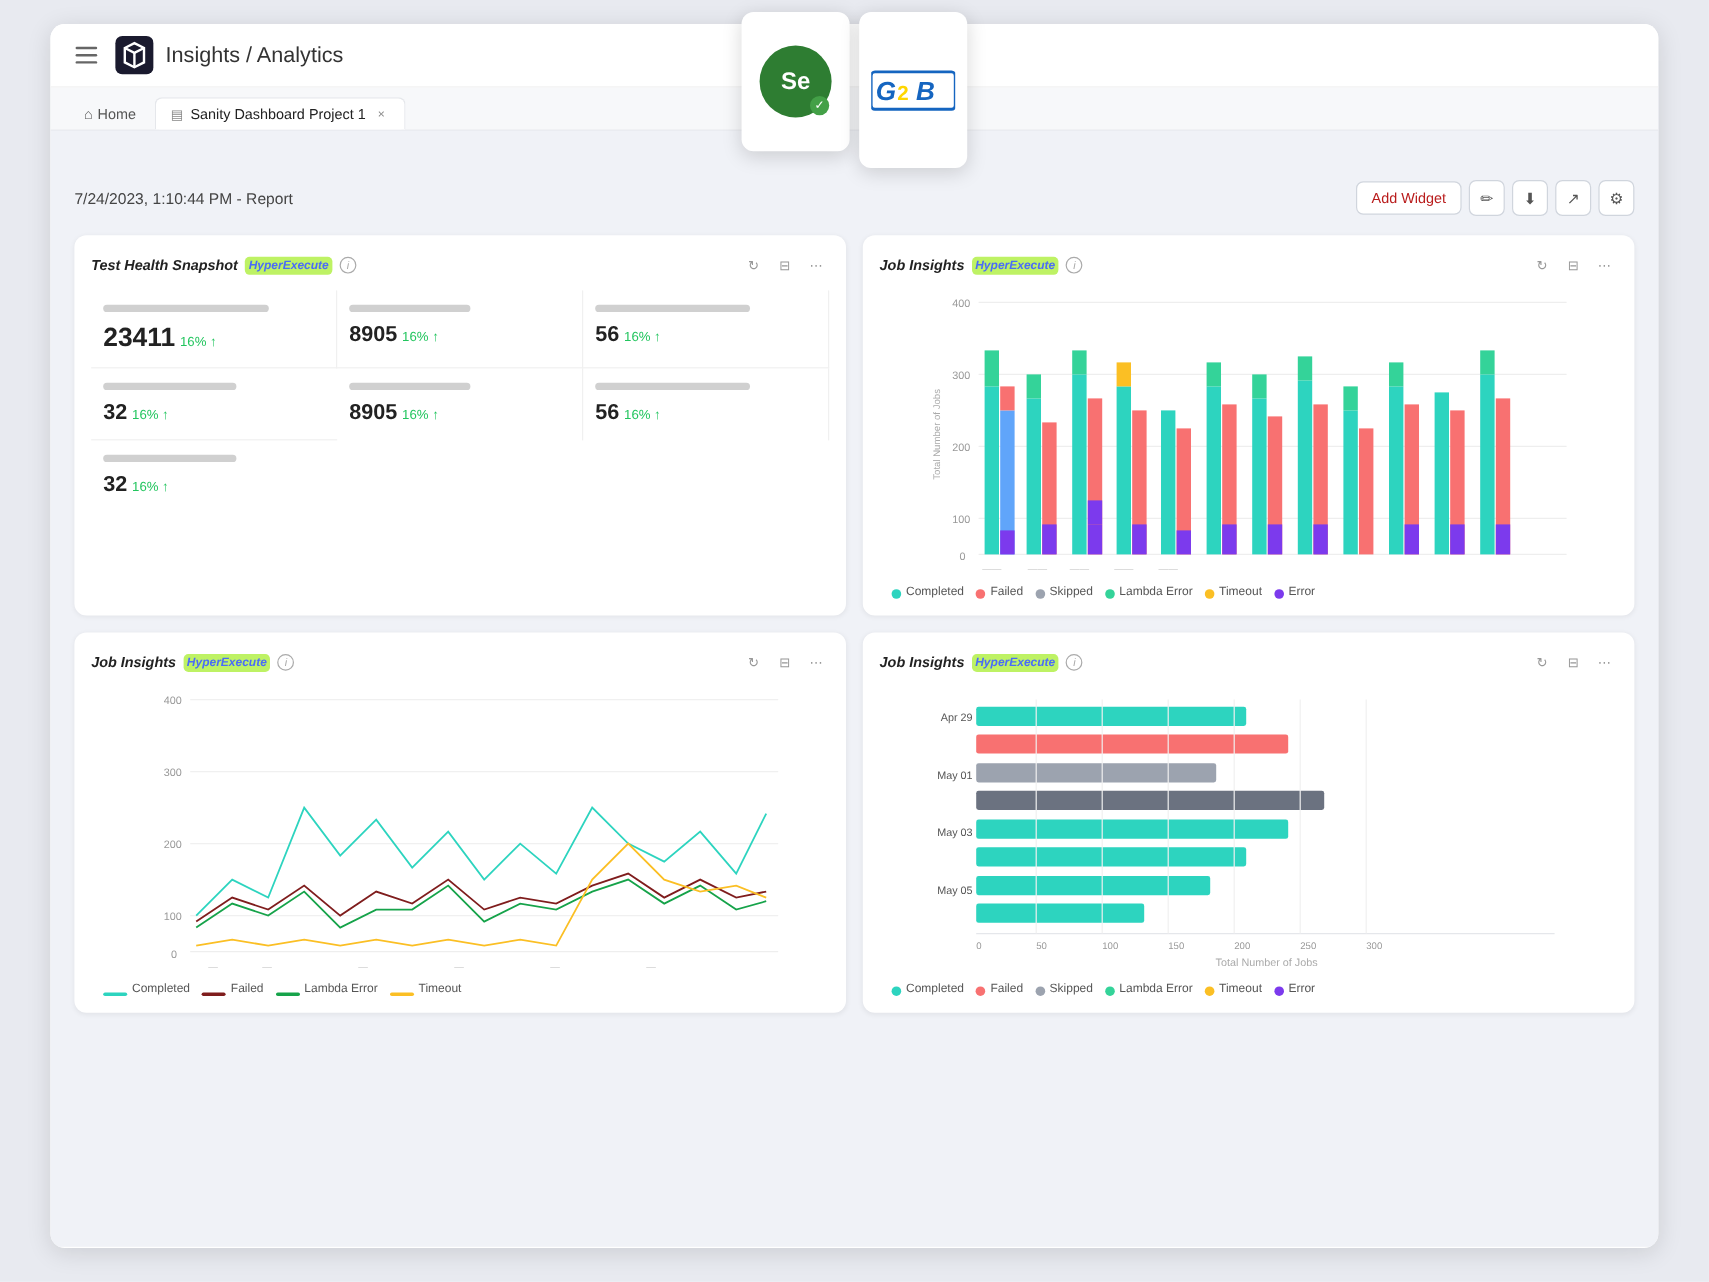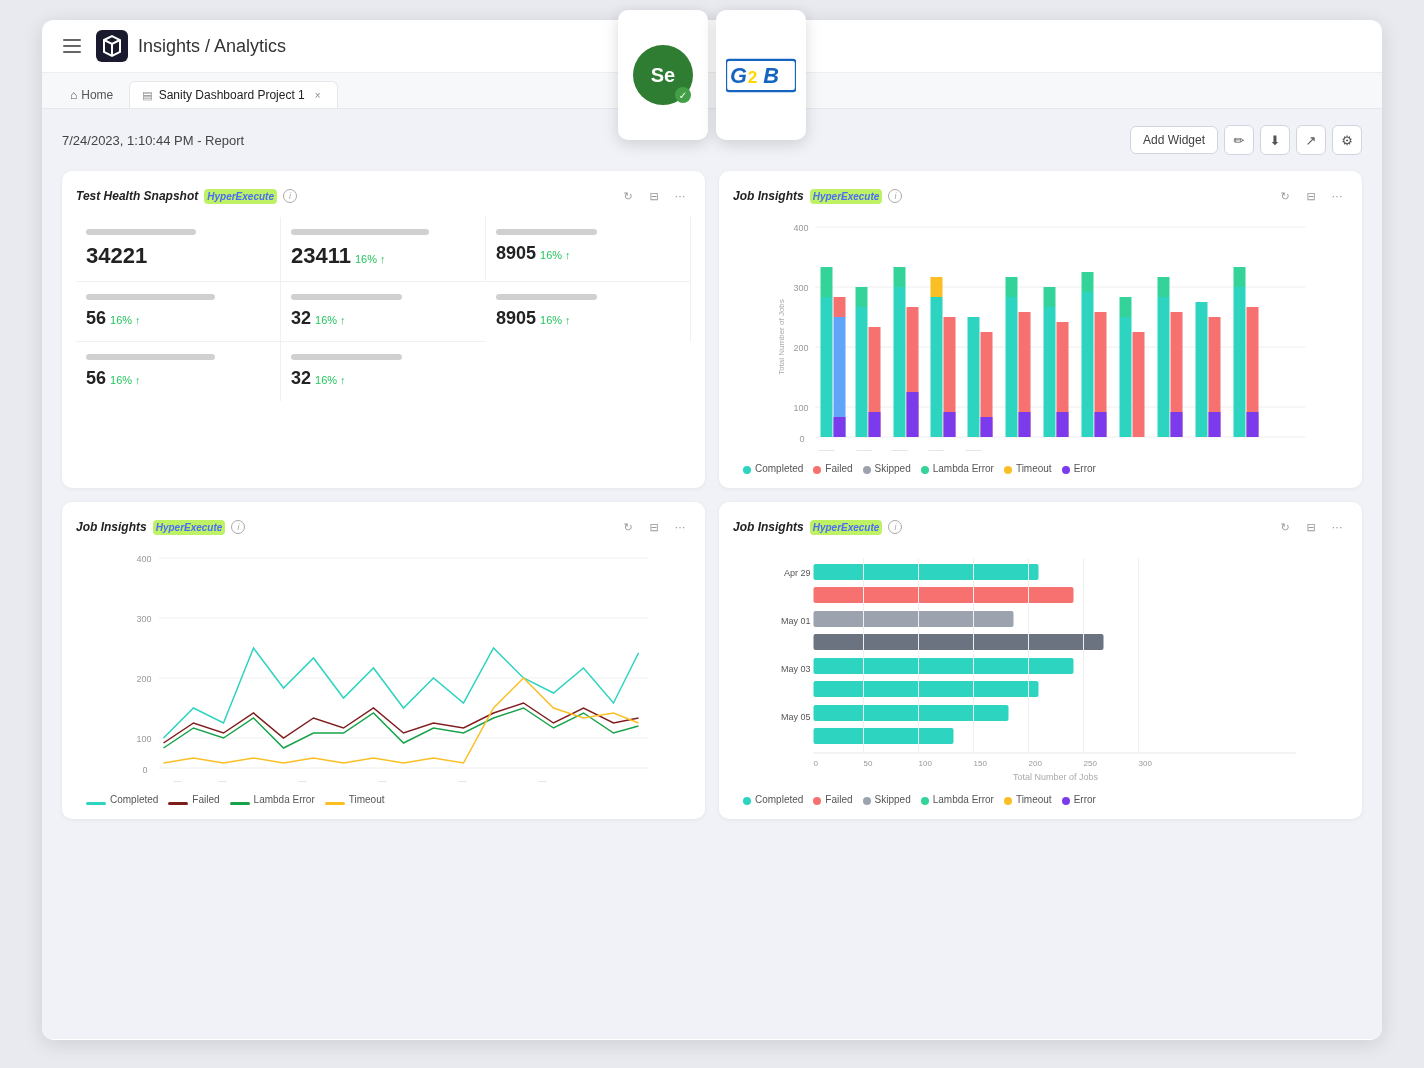--- a/index.html
+++ b/index.html
@@ -87,35 +87,36 @@
       background: #f0f2f7;
       min-height: calc(1020px - 90px);
     }
 
     
     .report-header {
       display: flex;
       align-items: center;
       justify-content: space-between;
       margin-bottom: 16px;
+      margin-top: 25px;
     }
     .report-title {
       font-size: 13px;
       color: #444;
     }
     .header-actions {
       display: flex; gap: 6px; align-items: center;
     }
     .btn-add-widget {
       background: #fff;
       border: 1px solid #d0d5dd;
       border-radius: 6px;
       padding: 6px 12px;
       font-size: 12px;
-      color: #404040;
+      color: #b91c1c;
       cursor: pointer;
       font-weight: 500;
     }
     .icon-btn {
       width: 30px; height: 30px;
       display: flex; align-items: center; justify-content: center;
       background: #fff;
       border: 1px solid #d0d5dd;
       border-radius: 6px;
       cursor: pointer;
@@ -313,26 +314,20 @@
           <div class="widget-actions">
             <div class="widget-action-btn">↻</div>
             <div class="widget-action-btn">⊟</div>
             <div class="widget-action-btn">⋯</div>
           </div>
         </div>
 
         <div class="stats-grid">
 
           <div class="stat-cell">
-            <div class="stat-label-bar" style="width:60%;background:#d0d0d0;"></div>
-            <div class="stat-value">
-              <span>34221</span>
-            </div>
-          </div>
-          <div class="stat-cell">
             <div class="stat-label-bar" style="width:75%;background:#d0d0d0;"></div>
             <div class="stat-value">
               <span>23411</span>
               <span class="stat-pct pct-up">16% ↑</span>
             </div>
           </div>
 
           <div class="stat-cell">
             <div class="stat-label-bar" style="width:55%;background:#d0d0d0;"></div>
             <div class="stat-value" style="font-size:18px;">
@@ -654,21 +649,21 @@
             <span>Error</span>
           </div>
         </div>
       </div>
 
     </div>
   </div>
 </div>
 
 <div style="position:fixed; top:10px; left:50%; transform:translateX(-50%); display:flex; gap:8px; z-index:100;">
-  <div style="width:90px; height:130px; background:#fff; border-radius:10px; box-shadow:0 4px 16px rgba(0,0,0,0.15); display:flex; align-items:center; justify-content:center;">
+  <div style="width:90px; height:116px; background:#fff; border-radius:10px; box-shadow:0 4px 16px rgba(0,0,0,0.15); display:flex; align-items:center; justify-content:center;">
     <div style="width:60px; height:60px; background:#2e7d32; border-radius:50%; display:flex; align-items:center; justify-content:center; position:relative;">
       <span style="color:#fff; font-size:20px; font-weight:700;">Se</span>
       <div style="position:absolute; bottom:2px; right:2px; width:16px; height:16px; background:#43a047; border-radius:50%; display:flex; align-items:center; justify-content:center;">
         <span style="color:#fff; font-size:10px;">✓</span>
       </div>
     </div>
   </div>
   <div style="width:90px; height:130px; background:#fff; border-radius:10px; box-shadow:0 4px 16px rgba(0,0,0,0.15); display:flex; align-items:center; justify-content:center;">
     <svg width="70" height="35" viewBox="0 0 90 40">
       <rect width="90" height="40" rx="4" fill="none" stroke="#1565c0" stroke-width="3"></rect>

